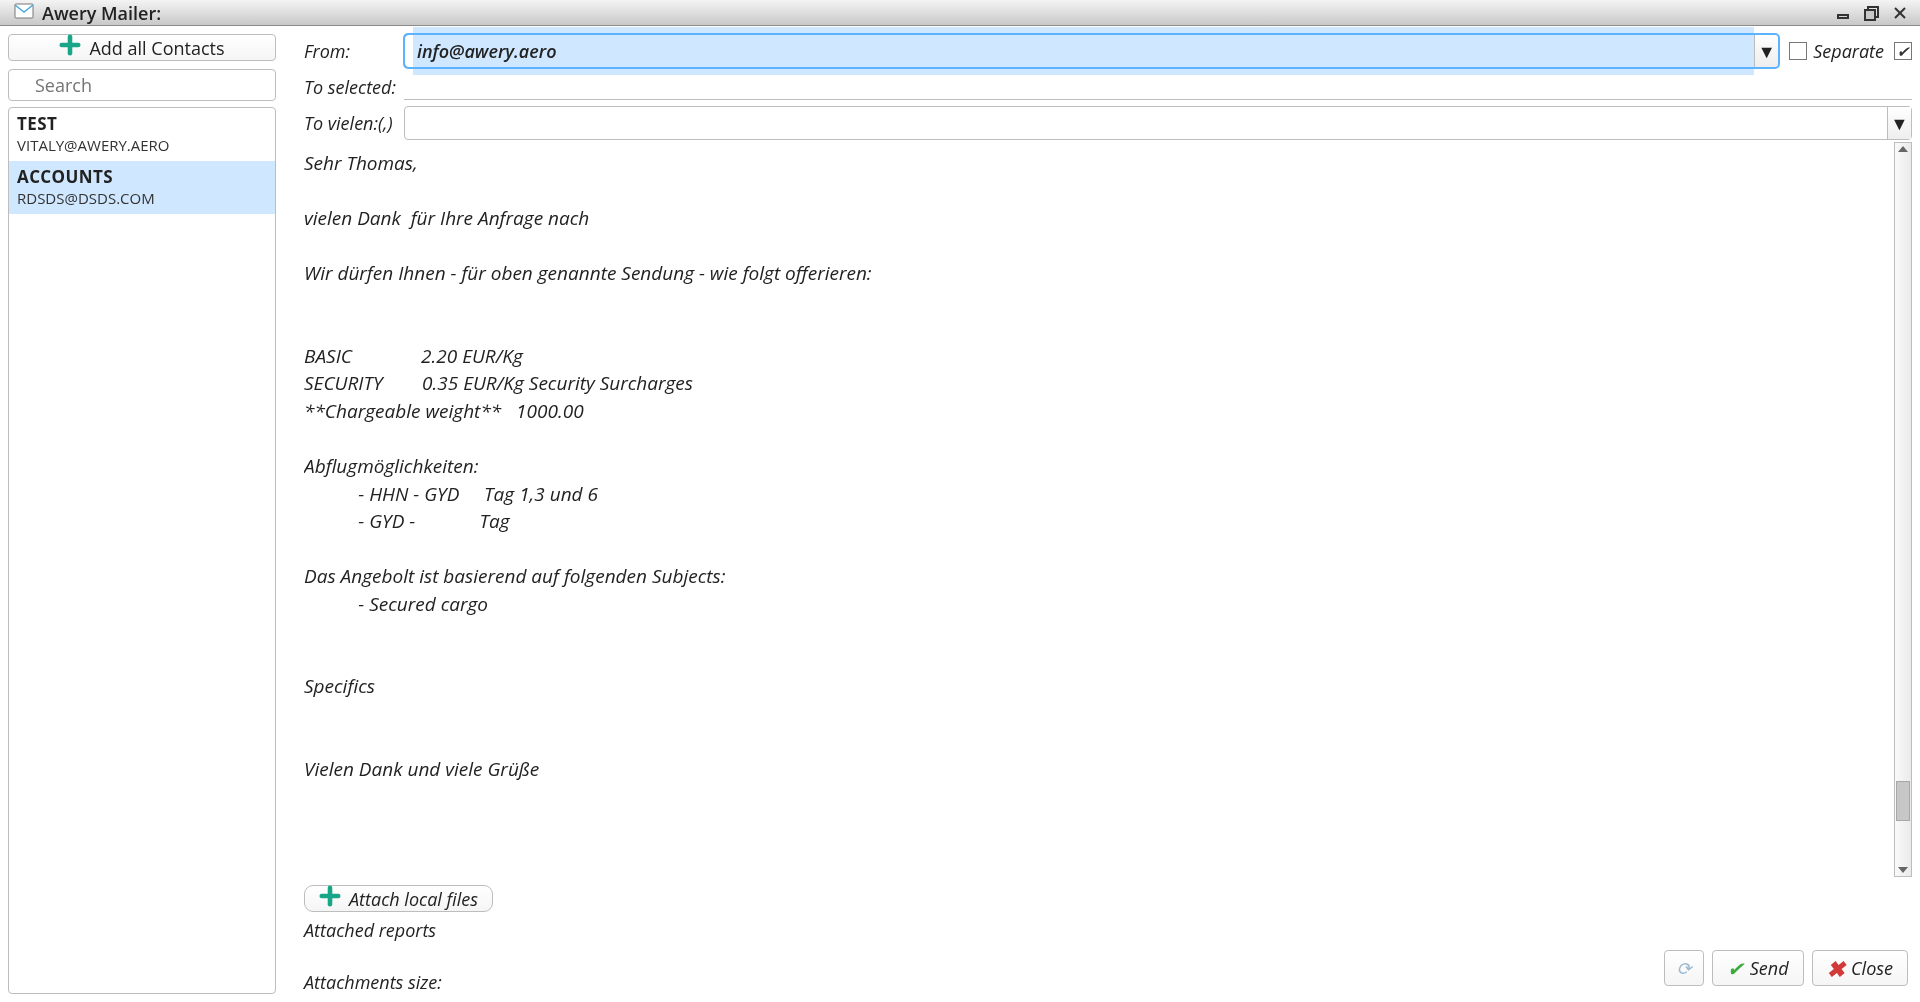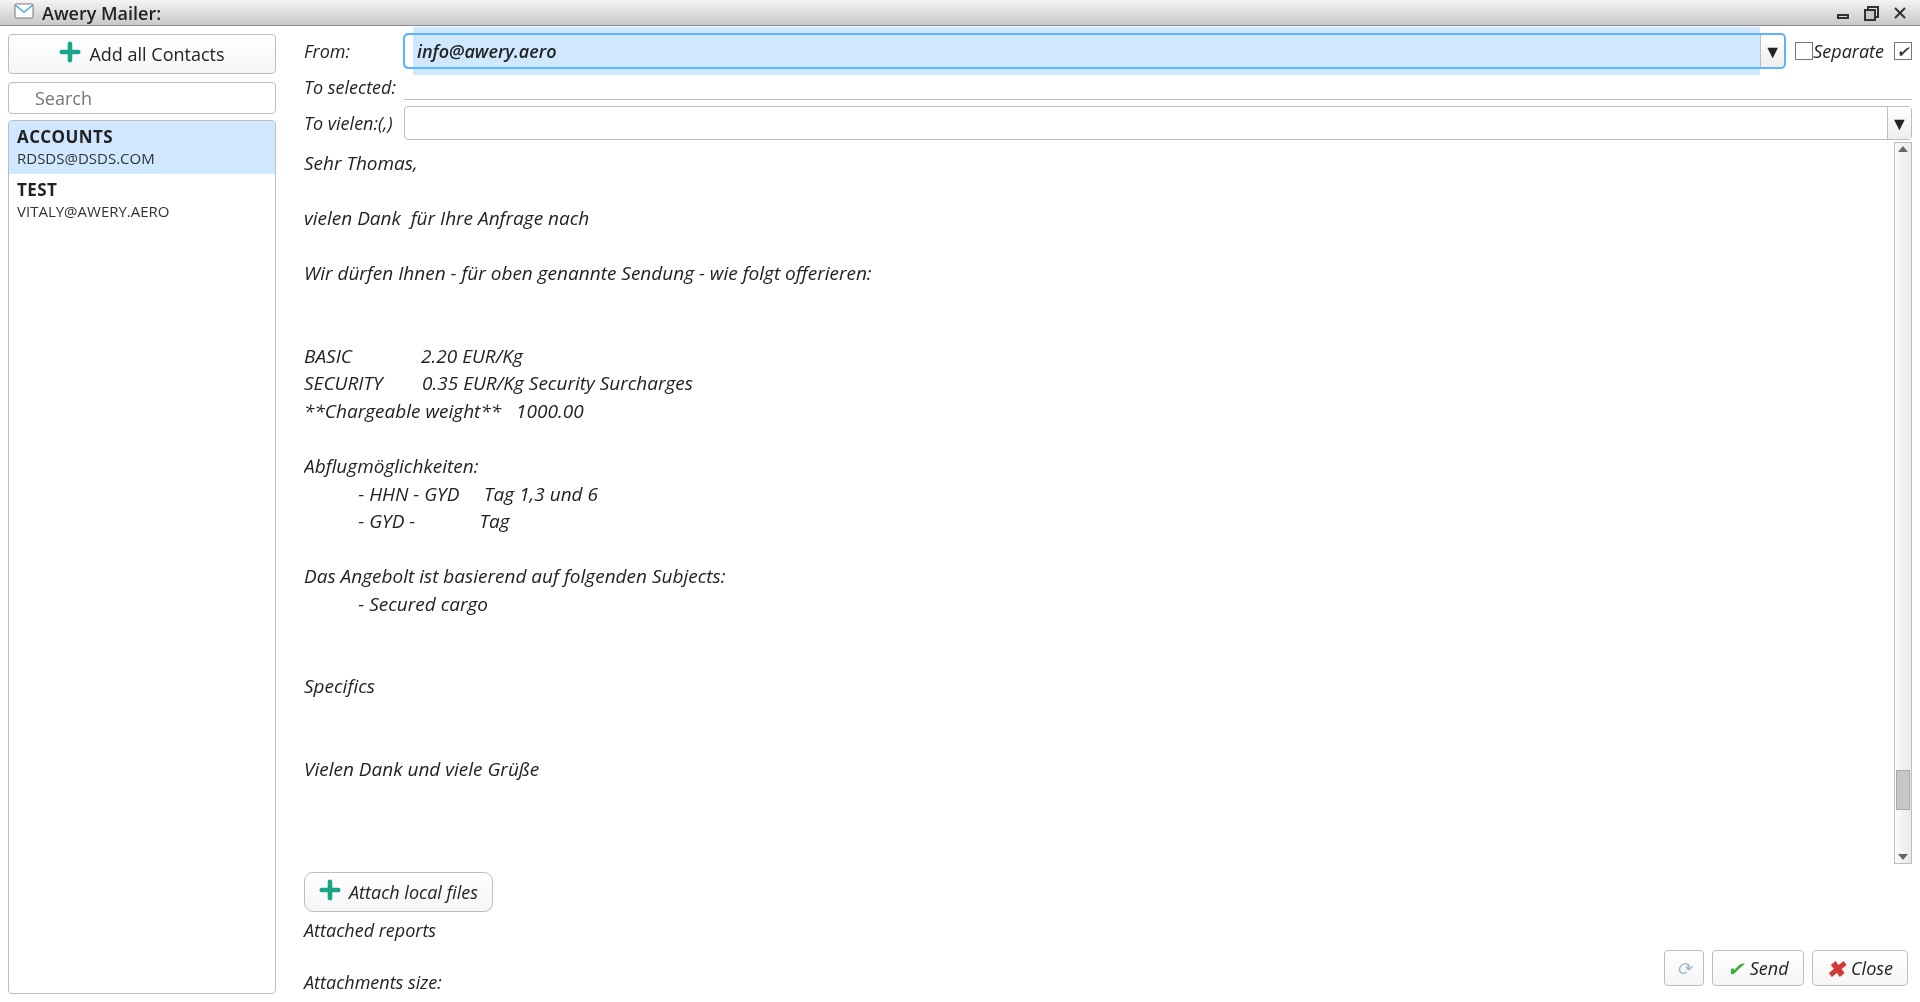--- a/index.html
+++ b/index.html
@@ -18,21 +18,21 @@
   .winbtn { width:24px; height:24px; display:flex; align-items:center; justify-content:center; margin-left:4px; cursor:default; }
   .winbtn svg { stroke:#333; fill:none; stroke-width:2; }
 
   
   .body { display:flex; height:calc(100% - 34px); }
   .sidebar { width:284px; padding:8px 8px 0 8px; display:flex; flex-direction:column; }
   .content { flex:1; padding:8px 8px 0 20px; display:flex; flex-direction:column; min-width:0;font-style:italic; }
 
   .btn {
     display:flex; align-items:center; justify-content:center;
-    height:40px; border:1px solid #bdbdbd; border-radius:4px;
+    height:27px; border:1px solid #bdbdbd; border-radius:4px;
     background:linear-gradient(#fff,#f5f5f5);
     font-size:18px; cursor:default;
     padding:0 14px;
   }
   .btn .plus { margin-right:8px; }
 
   .search {
     margin-top:8px; height:32px;
     border:1px solid #bdbdbd; border-radius:4px;
     padding:0 26px; font-size:18px; color:#9a9a9a;
@@ -60,21 +60,21 @@
     width:24px; height:100%; border-left:1px solid #bdbdbd;
     display:flex; align-items:center; justify-content:center;
     background:linear-gradient(#fff,#eee);
   }
   .combo.focused { outline:2px solid #5cb3ff; outline-offset:-1px; border-color:#1e90d2; }
 
   .underline-field { flex:1; border-bottom:1px solid #bdbdbd; height:26px; }
 
   .checkbox { width:18px; height:18px; border:1px solid #777; background:#fff; display:inline-flex; align-items:center; justify-content:center; margin-left:10px; }
   .checkbox.checked::after{ content:"✔"; font-size:15px; color:#333; line-height:1; }
-  .sep-label{ font-size:18px;}
+  .sep-label{ margin-left:6px; font-size:18px;}
 
   .editor {
     flex:1; border:none; overflow:auto; padding:8px 0 4px 0;
     font-size:19px; line-height:1.45; white-space:pre; position:relative;
   }
   .editor-scroll{
     position:absolute; right:0; top:0; width:18px; height:100%;
     border:1px solid #bdbdbd; background:linear-gradient(90deg,#fafafa,#eaeaea);
     display:flex; flex-direction:column; align-items:center; pointer-events:none;
   }
@@ -139,27 +139,27 @@
       <span class="plus">
         <svg class="plus-svg" viewBox="0 0 24 24">
             <line x1="12" y1="3" x2="12" y2="21"></line>
             <line x1="3" y1="12" x2="21" y2="12"></line>
           </svg>
       </span>
       <span>Add all Contacts</span>
     </div>
     <input class="search" placeholder="Search" style="">
     <div class="contacts">
+      <div class="contact-group">
+        <div class="name">TEST</div>
+        <div class="addr">VITALY@AWERY.AERO</div>
+      </div>
       <div class="contact-group selected">
         <div class="name">ACCOUNTS</div>
         <div class="addr">RDSDS@DSDS.COM</div>
-      </div>
-      <div class="contact-group">
-        <div class="name">TEST</div>
-        <div class="addr">VITALY@AWERY.AERO</div>
       </div>
     </div>
   </div>
 
   <div class="content">
 
     <div class="row">
       <div class="label">From:</div>
       <div class="control" style="display:flex;align-items:center;">
         <div class="combo focused" style="flex:1;">

